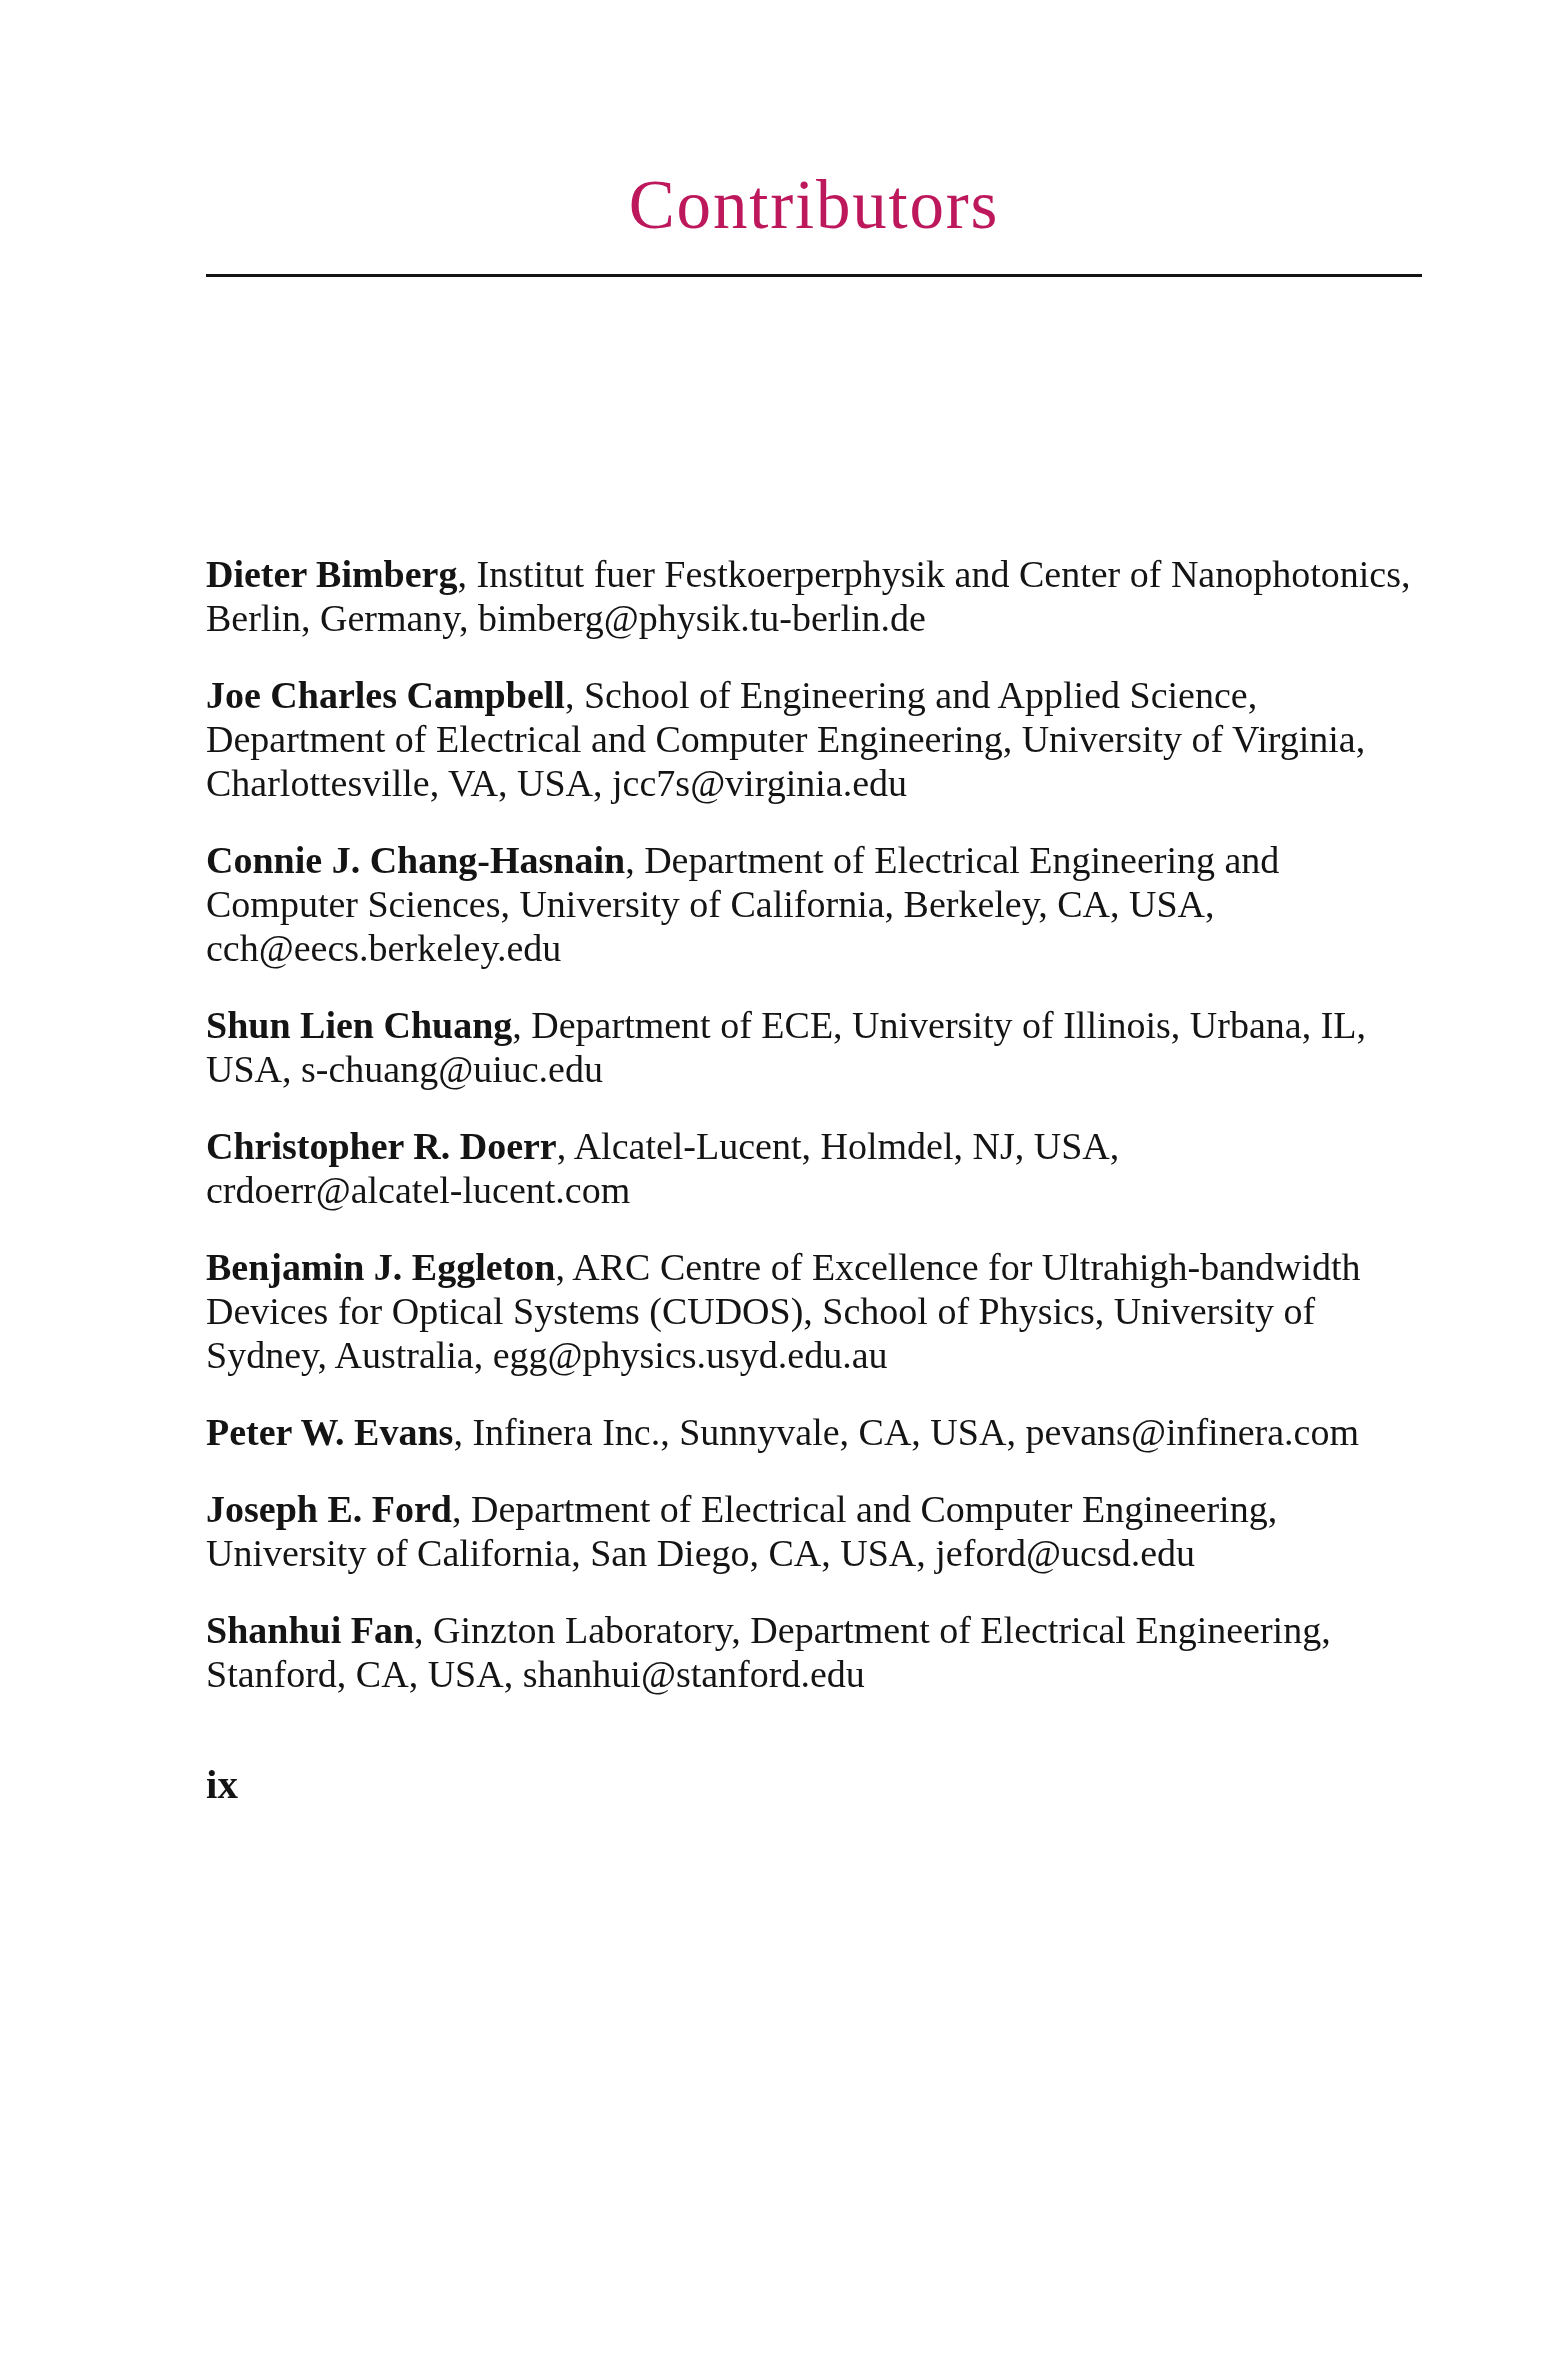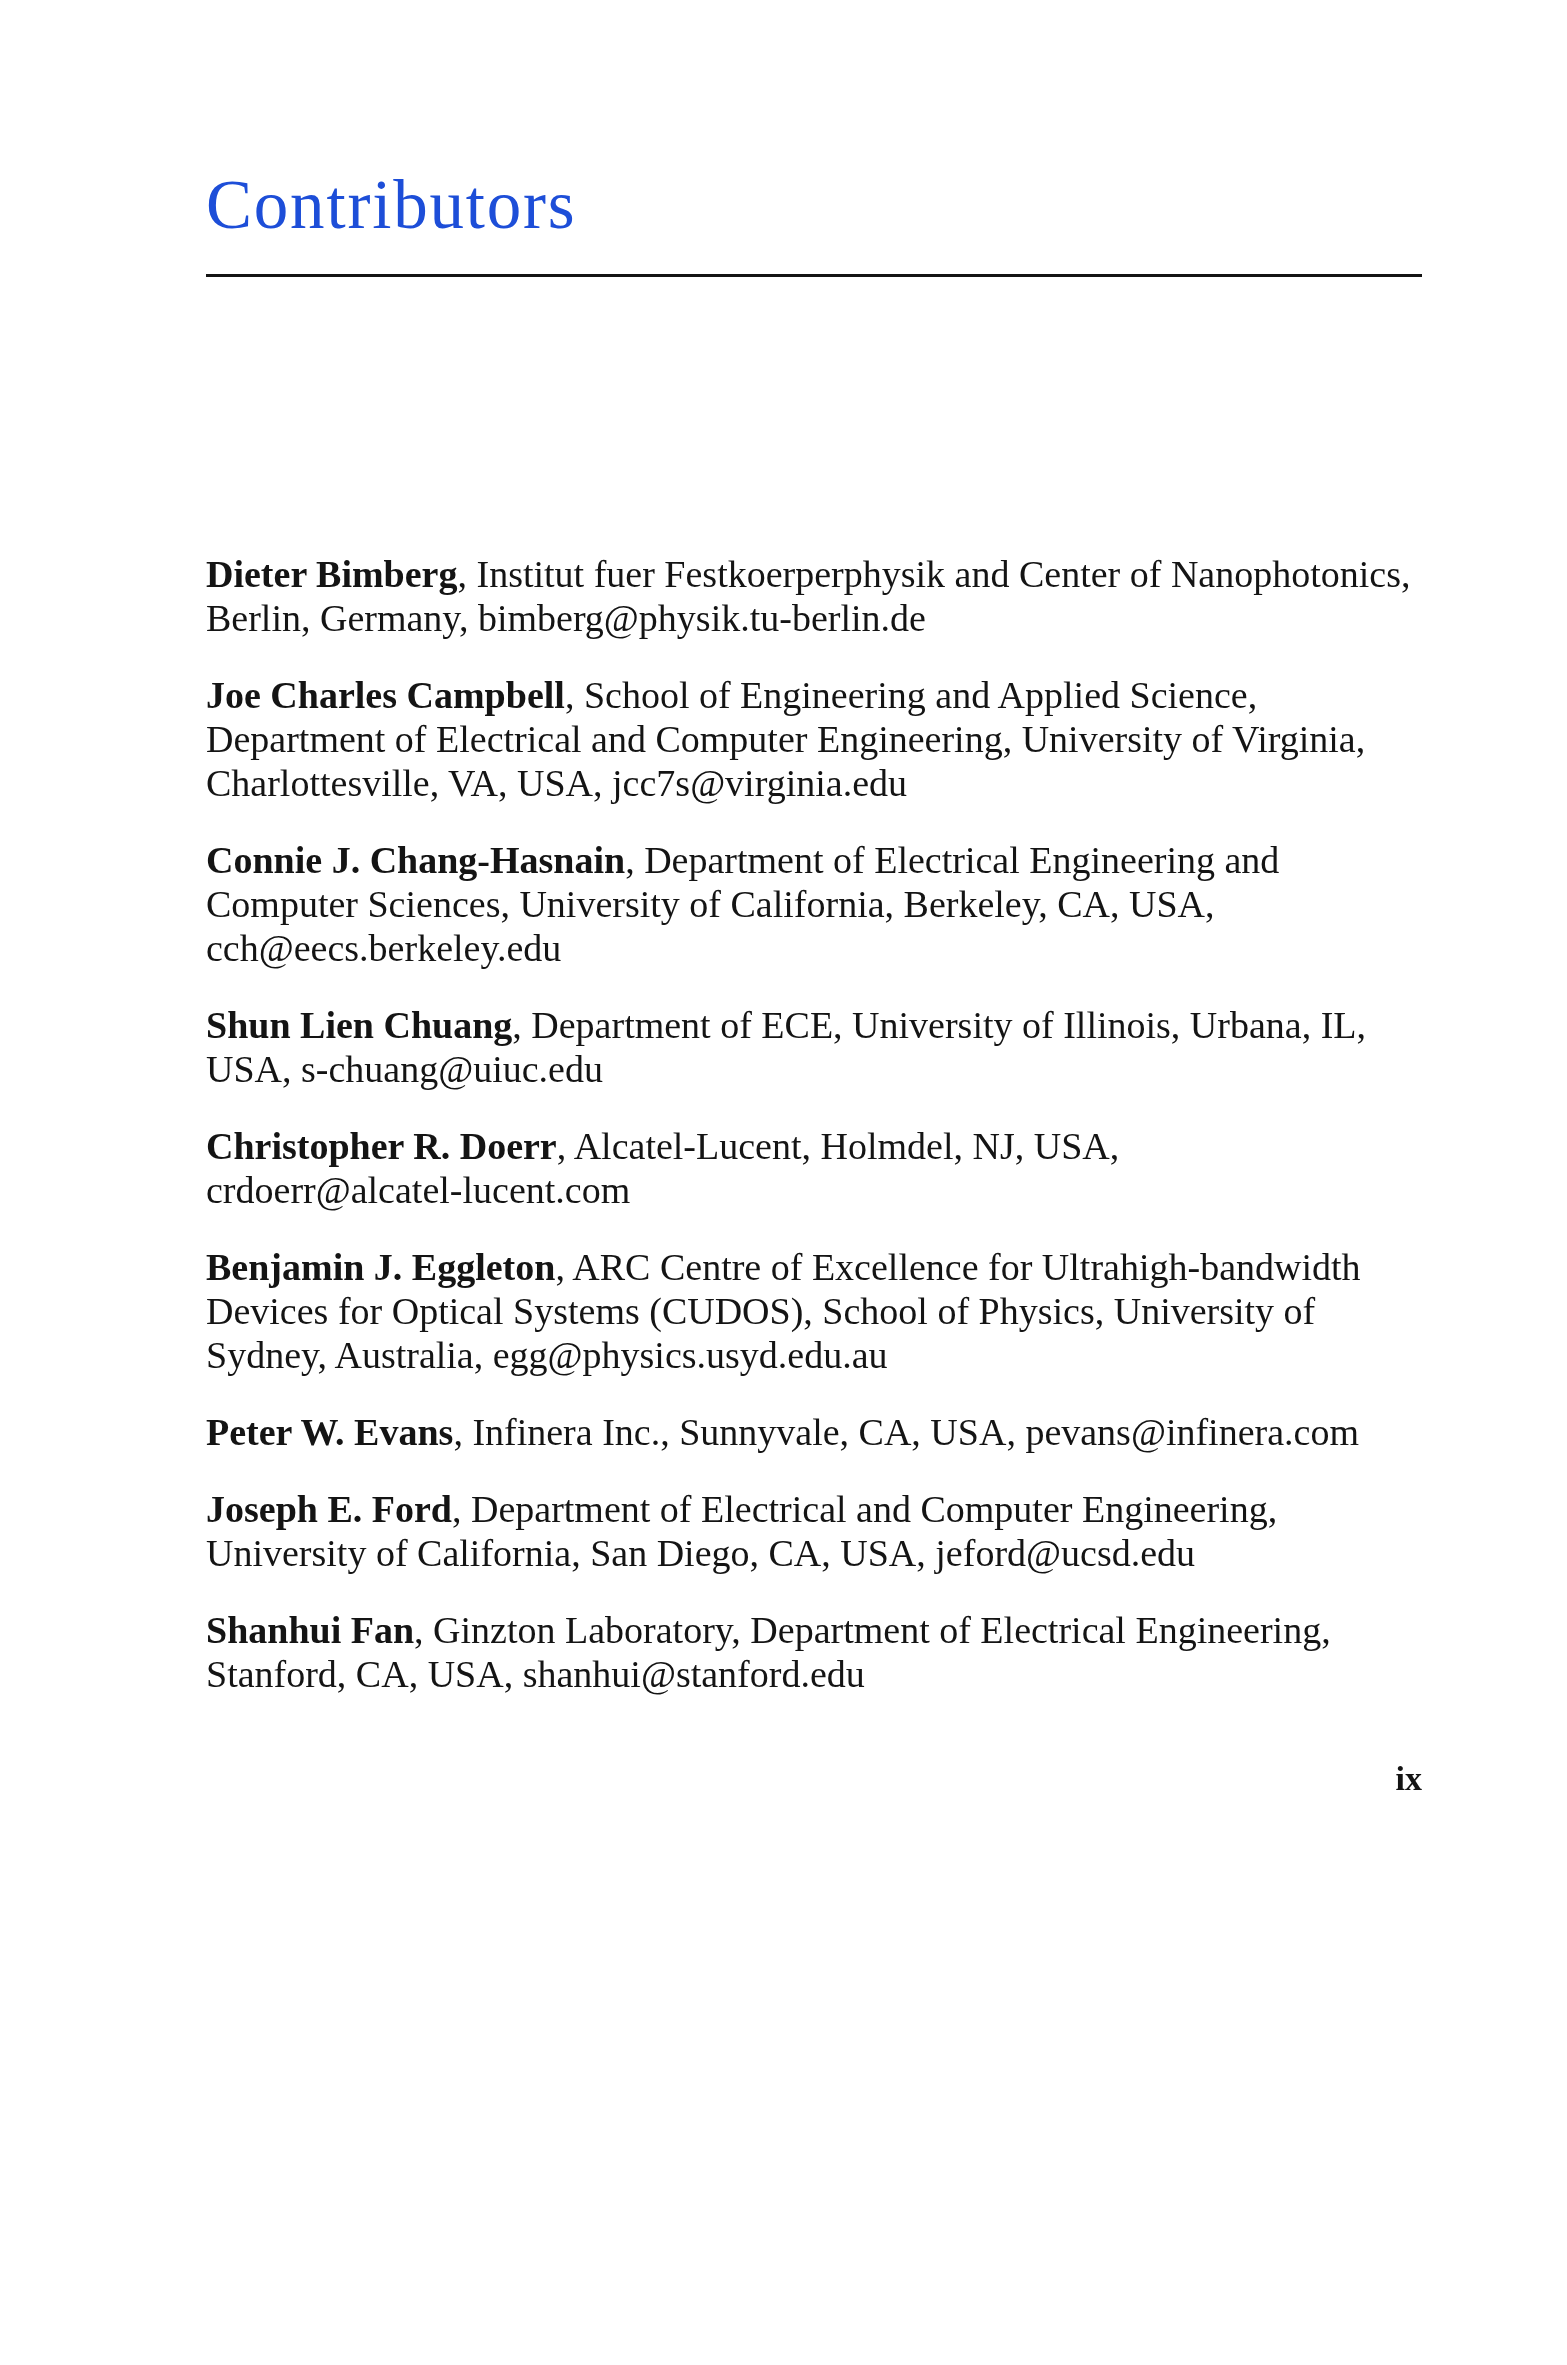--- a/index.html
+++ b/index.html
@@ -22,21 +22,22 @@
     top: 168px;
     left: 206px;
     width: 1216px;
   }
   .title {
     font-size: 69px;
     font-weight: 400;
     letter-spacing: 1.8px;
     line-height: 1.1;
     margin: 0 0 30px 0;
-    color: #1d4ed8;
+    color: #be185d;
+    text-align: center;
   }
   .title-rule {
     width: 100%;
     height: 3.5px;
     background: #141414;
     border: none;
     margin: 0;
   }
   .contrib-list {
     margin-top: 275px;
@@ -47,22 +48,22 @@
     margin: 0 0 33px 0;
     text-align: left;
     white-space: pre-line;
     color: #141414;
   }
   .entry b {
     font-weight: 700;
   }
   .page-number {
     margin-top: 64px;
-    text-align: right;
-    font-size: 34px;
+    text-align: left;
+    font-size: 41px;
     font-weight: 700;
     color: #141414;
   }
 </style>
 </head>
 <body>
 
 <div class="page">
   <div class="content">
 

